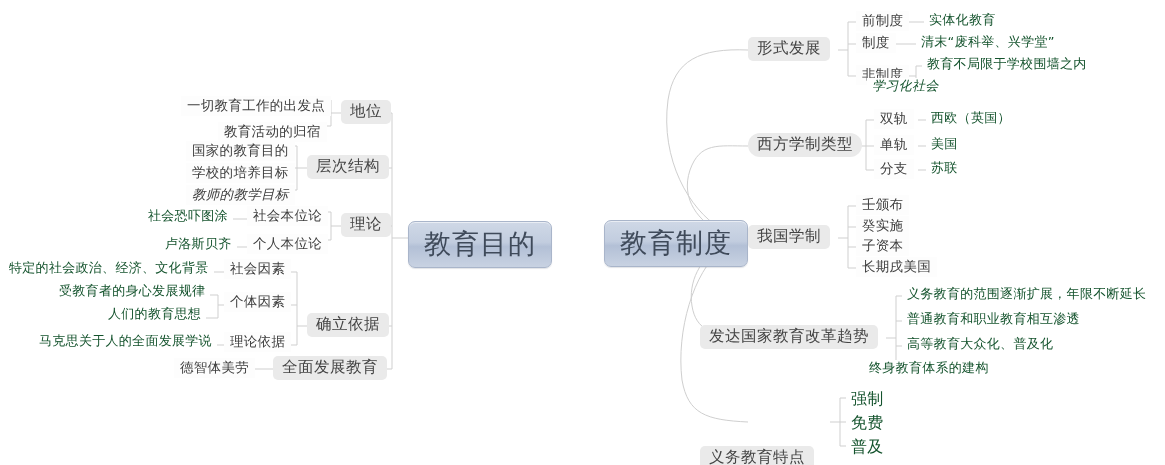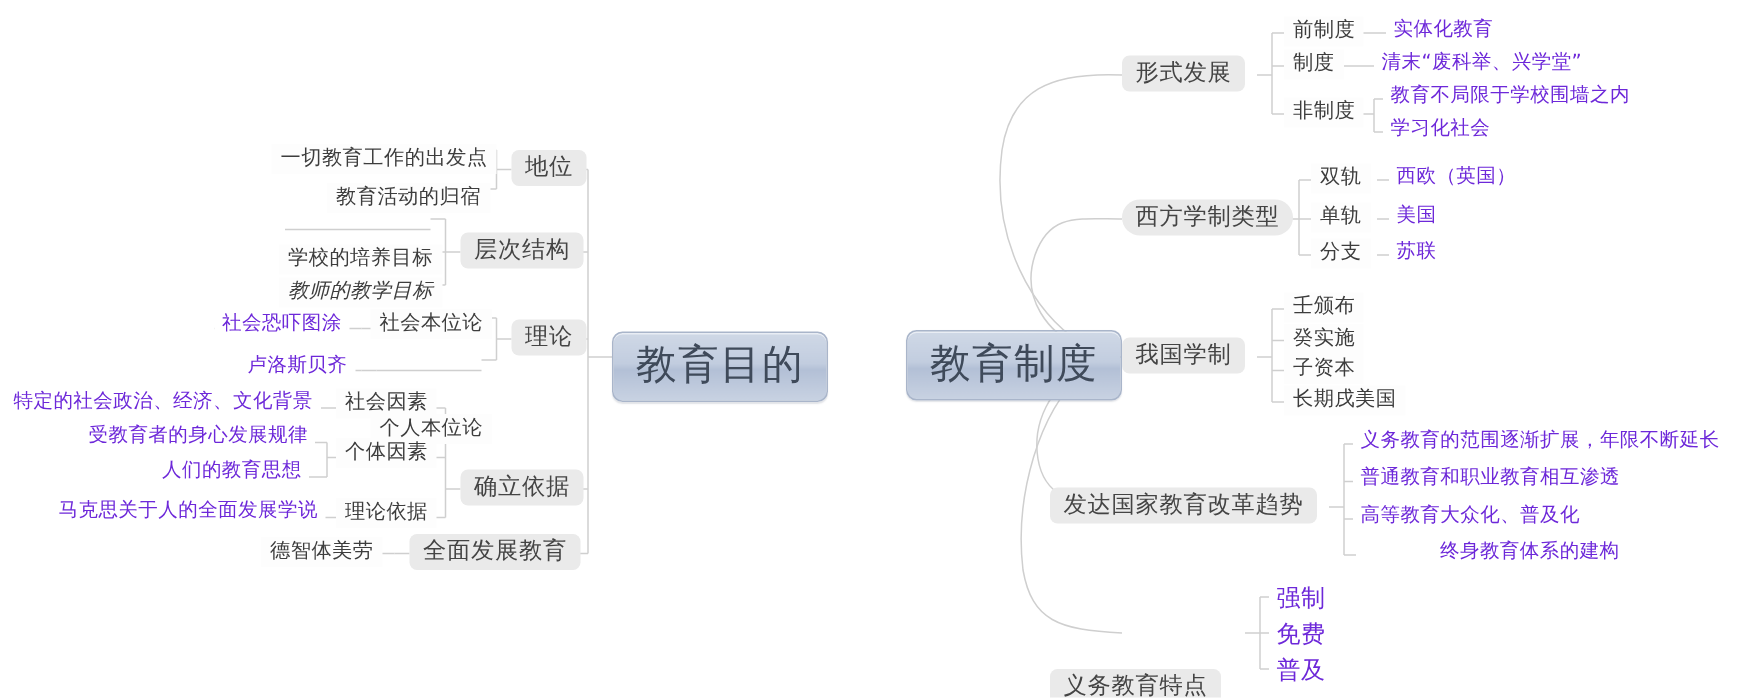--- a/index.html
+++ b/index.html
@@ -49,21 +49,21 @@
     background:#fdfdfd;
     color:#3d3d3d;
     letter-spacing:.3px;
   }
 
   
   .lvl3{
     font-size:13px;
     padding:1px 5px 2px 5px;
     background:#ffffff;
-    color:#6d28d9;
+    color:#14532d;
     letter-spacing:.3px;
   }
   .lvl3.small{font-size:16px;}
 
   .ralign{text-align:right;}
 
   
   #watermark{
     position:absolute;
     left:772px;top:398px;
@@ -203,25 +203,26 @@
 
   <div class="node lvl1" style="left:341px;top:100px;">地位</div>
   <div class="node lvl1" style="left:307px;top:155px;">层次结构</div>
   <div class="node lvl1" style="left:341px;top:213px;">理论</div>
   <div class="node lvl1" style="left:307px;top:313px;">确立依据</div>
   <div class="node lvl1" style="left:273px;top:356px;">全面发展教育</div>
 
   <div class="node lvl2 ralign" style="left:181px;top:96px;">一切教育工作的出发点</div>
   <div class="node lvl2 ralign" style="left:218px;top:122px;">教育活动的归宿</div>
 
+  <div class="node lvl2" style="left:186px;top:141px;">国家的教育目的</div>
   <div class="node lvl2" style="left:186px;top:163px;">学校的培养目标</div>
   <div class="node lvl2" style="left:186px;top:185px;font-style:italic;">教师的教学目标</div>
 
   <div class="node lvl2" style="left:247px;top:206px;">社会本位论</div>
-  <div class="node lvl2" style="left:247px;top:234px;margin-top:42px;">个人本位论</div>
+  <div class="node lvl2" style="left:247px;top:234px;">个人本位论</div>
   <div class="node lvl3" style="left:143px;top:208px;">社会恐吓图涂</div>
   <div class="node lvl3" style="left:160px;top:236px;">卢洛斯贝齐</div>
 
   <div class="node lvl2" style="left:224px;top:259px;">社会因素</div>
   <div class="node lvl2" style="left:224px;top:292px;">个体因素</div>
   <div class="node lvl2" style="left:224px;top:332px;">理论依据</div>
 
   <div class="node lvl3" style="left:4px;top:260px;">特定的社会政治、经济、文化背景</div>
   <div class="node lvl3" style="left:54px;top:283px;">受教育者的身心发展规律</div>
   <div class="node lvl3" style="left:103px;top:306px;">人们的教育思想</div>
@@ -237,38 +238,38 @@
   <div class="node lvl1" style="left:700px;top:325px;">发达国家教育改革趋势</div>
   <div class="node lvl1" style="left:700px;top:409px;margin-top:37px;">义务教育特点</div>
 
   <div class="node lvl2" style="left:856px;top:11px;">前制度</div>
   <div class="node lvl2" style="left:856px;top:33px;">制度</div>
   <div class="node lvl2" style="left:856px;top:65px;">非制度</div>
 
   <div class="node lvl3" style="left:924px;top:12px;">实体化教育</div>
   <div class="node lvl3" style="left:916px;top:34px;">清末“废科举、兴学堂”</div>
   <div class="node lvl3" style="left:922px;top:56px;">教育不局限于学校围墙之内</div>
-  <div class="node lvl3" style="left:922px;top:78px;">学习化社会</div>
+  <div class="node lvl3" style="left:867px;top:78px;font-style:italic;">学习化社会</div>
 
   <div class="node lvl2" style="left:874px;top:109px;">双轨</div>
   <div class="node lvl2" style="left:874px;top:135px;">单轨</div>
   <div class="node lvl2" style="left:874px;top:159px;">分支</div>
 
   <div class="node lvl3" style="left:926px;top:110px;">西欧（英国）</div>
   <div class="node lvl3" style="left:926px;top:136px;">美国</div>
   <div class="node lvl3" style="left:926px;top:160px;">苏联</div>
 
   <div class="node lvl2" style="left:856px;top:195px;">壬颁布</div>
   <div class="node lvl2" style="left:856px;top:216px;">癸实施</div>
   <div class="node lvl2" style="left:856px;top:236px;">子资本</div>
   <div class="node lvl2" style="left:856px;top:257px;">长期戌美国</div>
 
   <div class="node lvl3" style="left:902px;top:286px;">义务教育的范围逐渐扩展，年限不断延长</div>
   <div class="node lvl3" style="left:902px;top:311px;">普通教育和职业教育相互渗透</div>
   <div class="node lvl3" style="left:902px;top:336px;">高等教育大众化、普及化</div>
-  <div class="node lvl3" style="left:955px;top:360px;">终身教育体系的建构</div>
+  <div class="node lvl3" style="left:864px;top:360px;">终身教育体系的建构</div>
 
   <div class="node lvl3 small" style="left:846px;top:389px;">强制</div>
   <div class="node lvl3 small" style="left:846px;top:413px;">免费</div>
   <div class="node lvl3 small" style="left:846px;top:437px;">普及</div>
 
 
 </div>
 
 </body></html>

